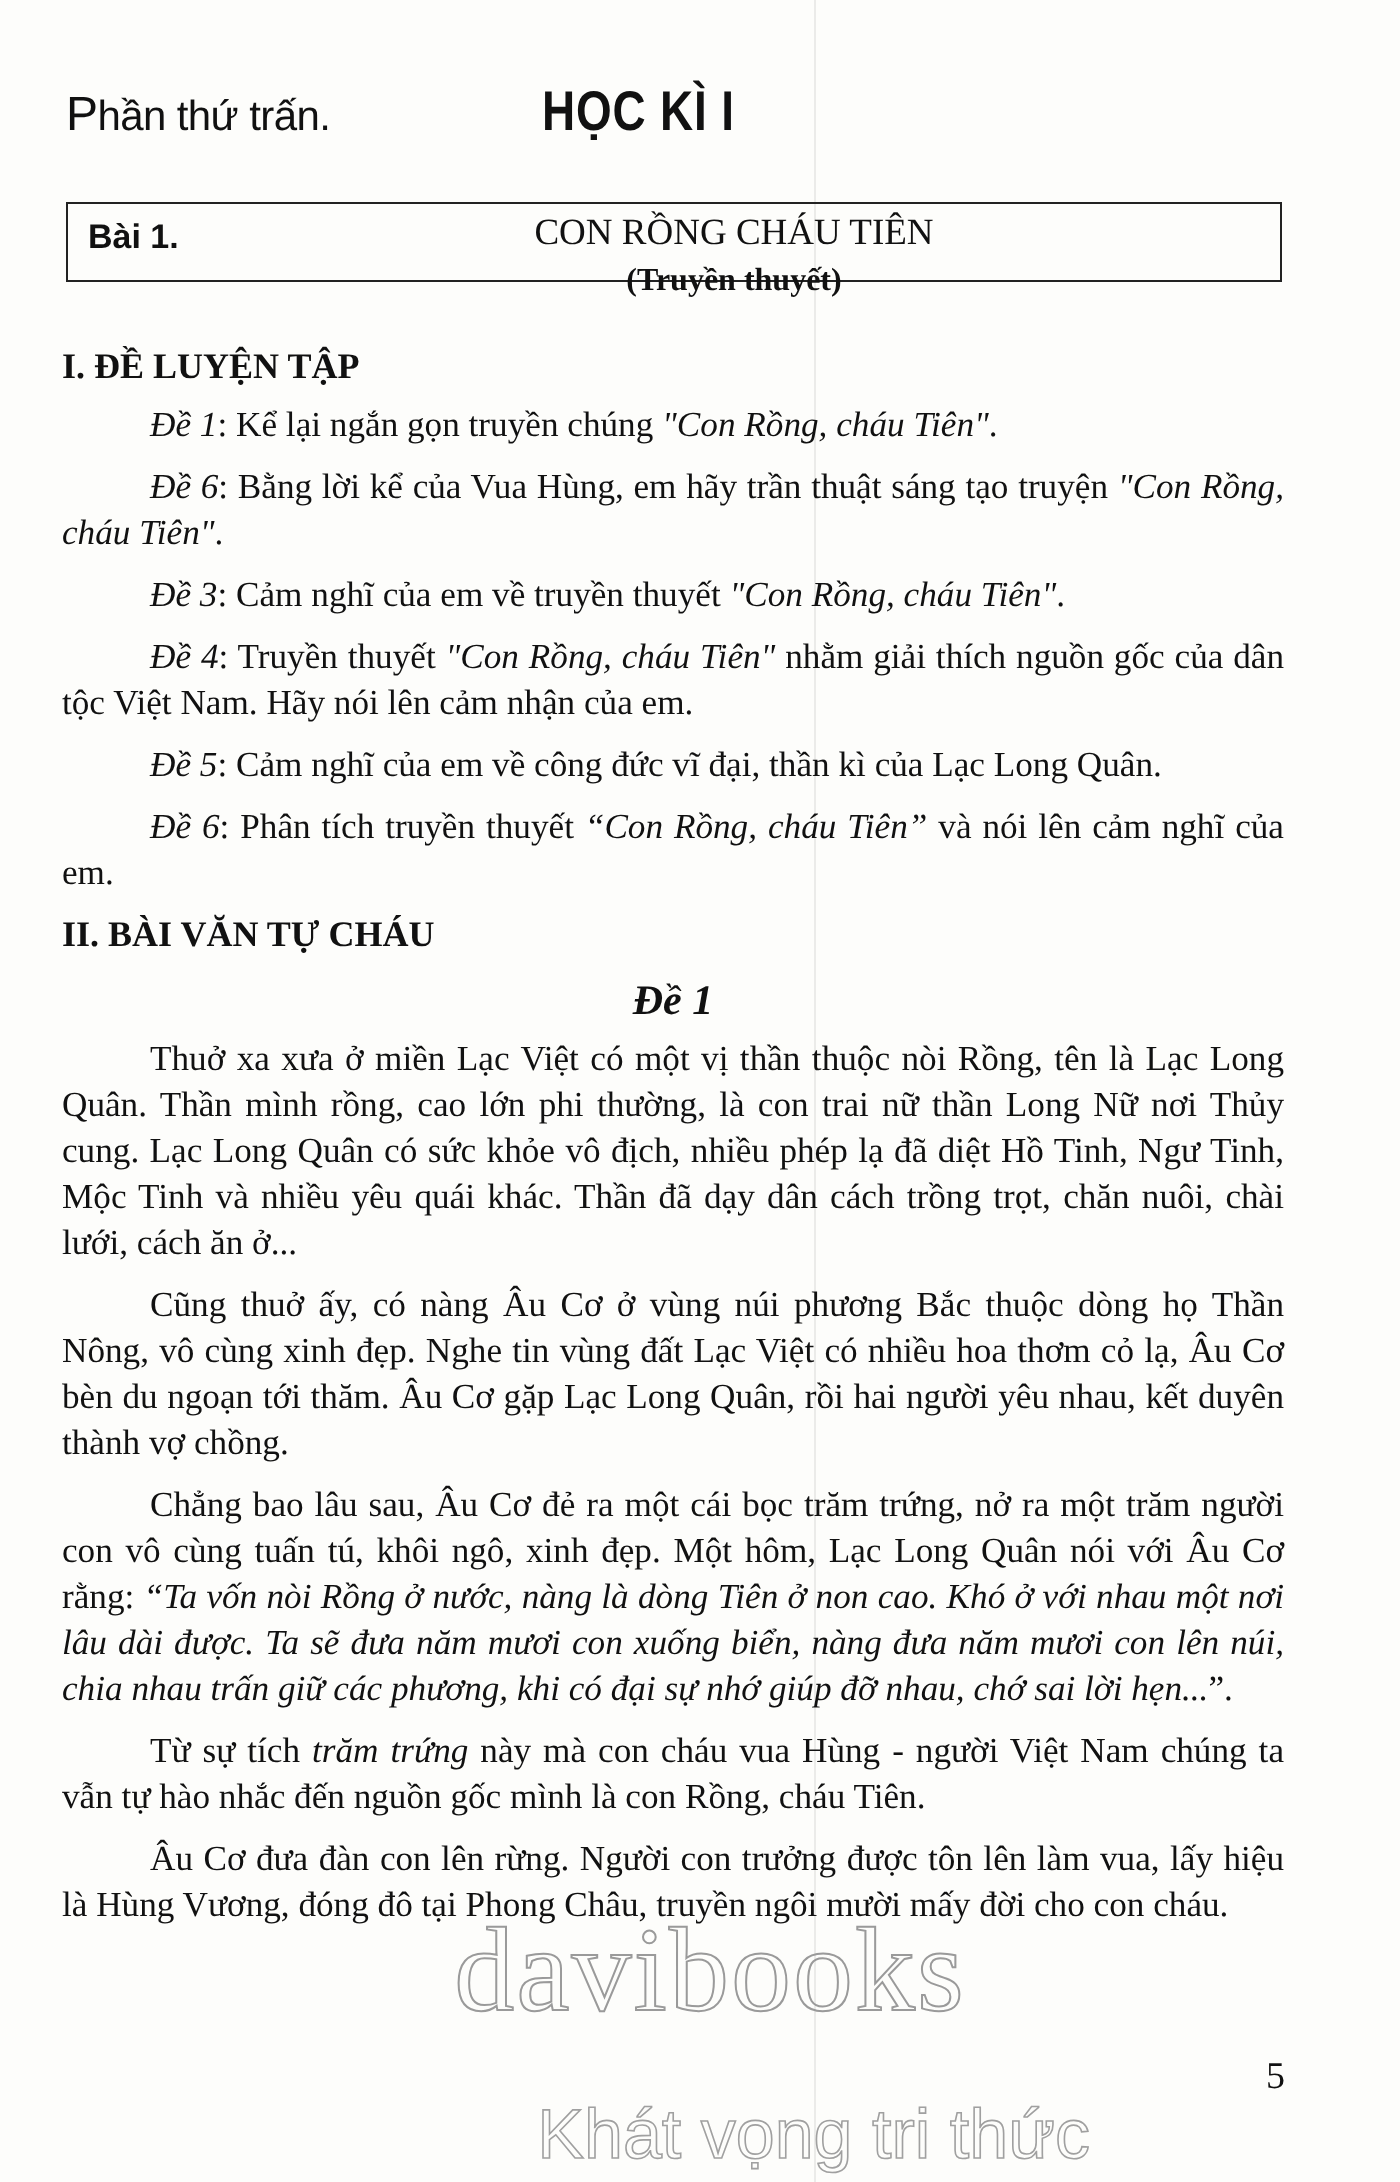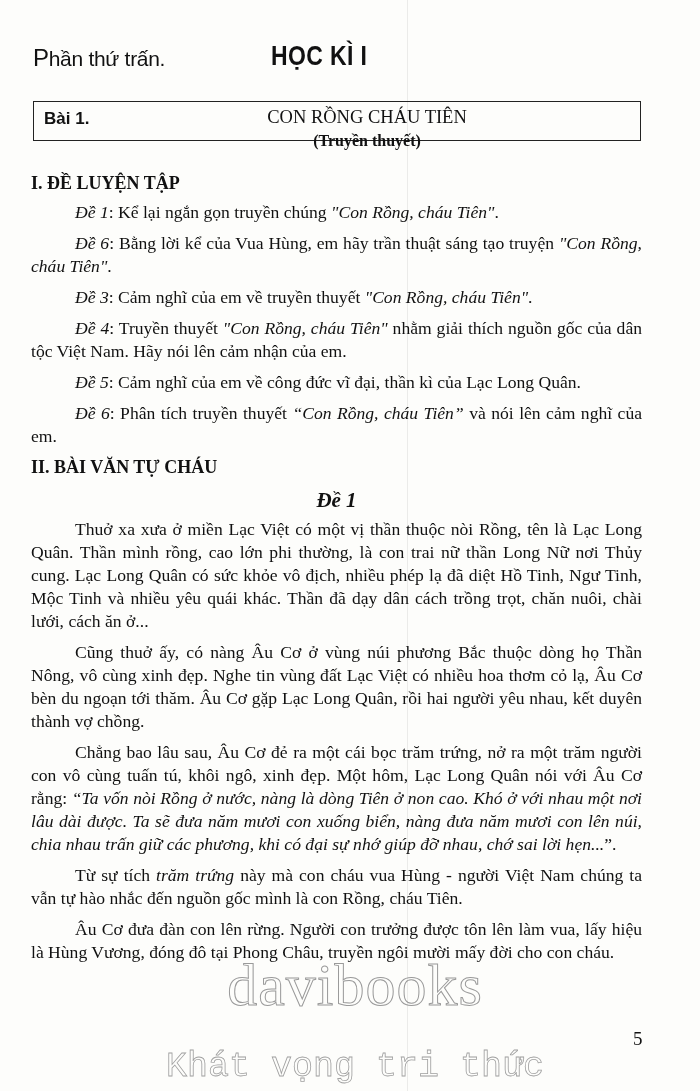--- a/index.html
+++ b/index.html
@@ -55,22 +55,22 @@
   .page-number {
     position: absolute; left: 633px; top: 1028px; font-size: 19px;
   }
   .watermark-brand {
     position: absolute; left: 155px; top: 955px; width: 400px; text-align: center;
     font-family: Liberation Serif, serif;
     font-size: 60px; color: transparent; -webkit-text-stroke: 1px #9a9a9a;
     letter-spacing: 1px; line-height: 1;
   }
   .watermark-slogan {
-    position: absolute; left: 165px; top: 1050px; width: 380px; text-align: center;
-    font-family: Liberation Mono, monospace;
+    position: absolute; left: 165px; top: 1050px; width: 380px; text-align: right;
+    font-family: Liberation Sans, sans-serif;
     font-size: 35px; color: transparent; -webkit-text-stroke: 0.8px #a0a0a0;
     line-height: 1;
   }
   .fold-line { position: absolute; left: 407px; top: 0; width: 1px; height: 1091px; background: rgba(0,0,0,0.07); }
 </style>
 </head>
 <body>
 
 <div class="page">
   <div class="fold-line"></div>

